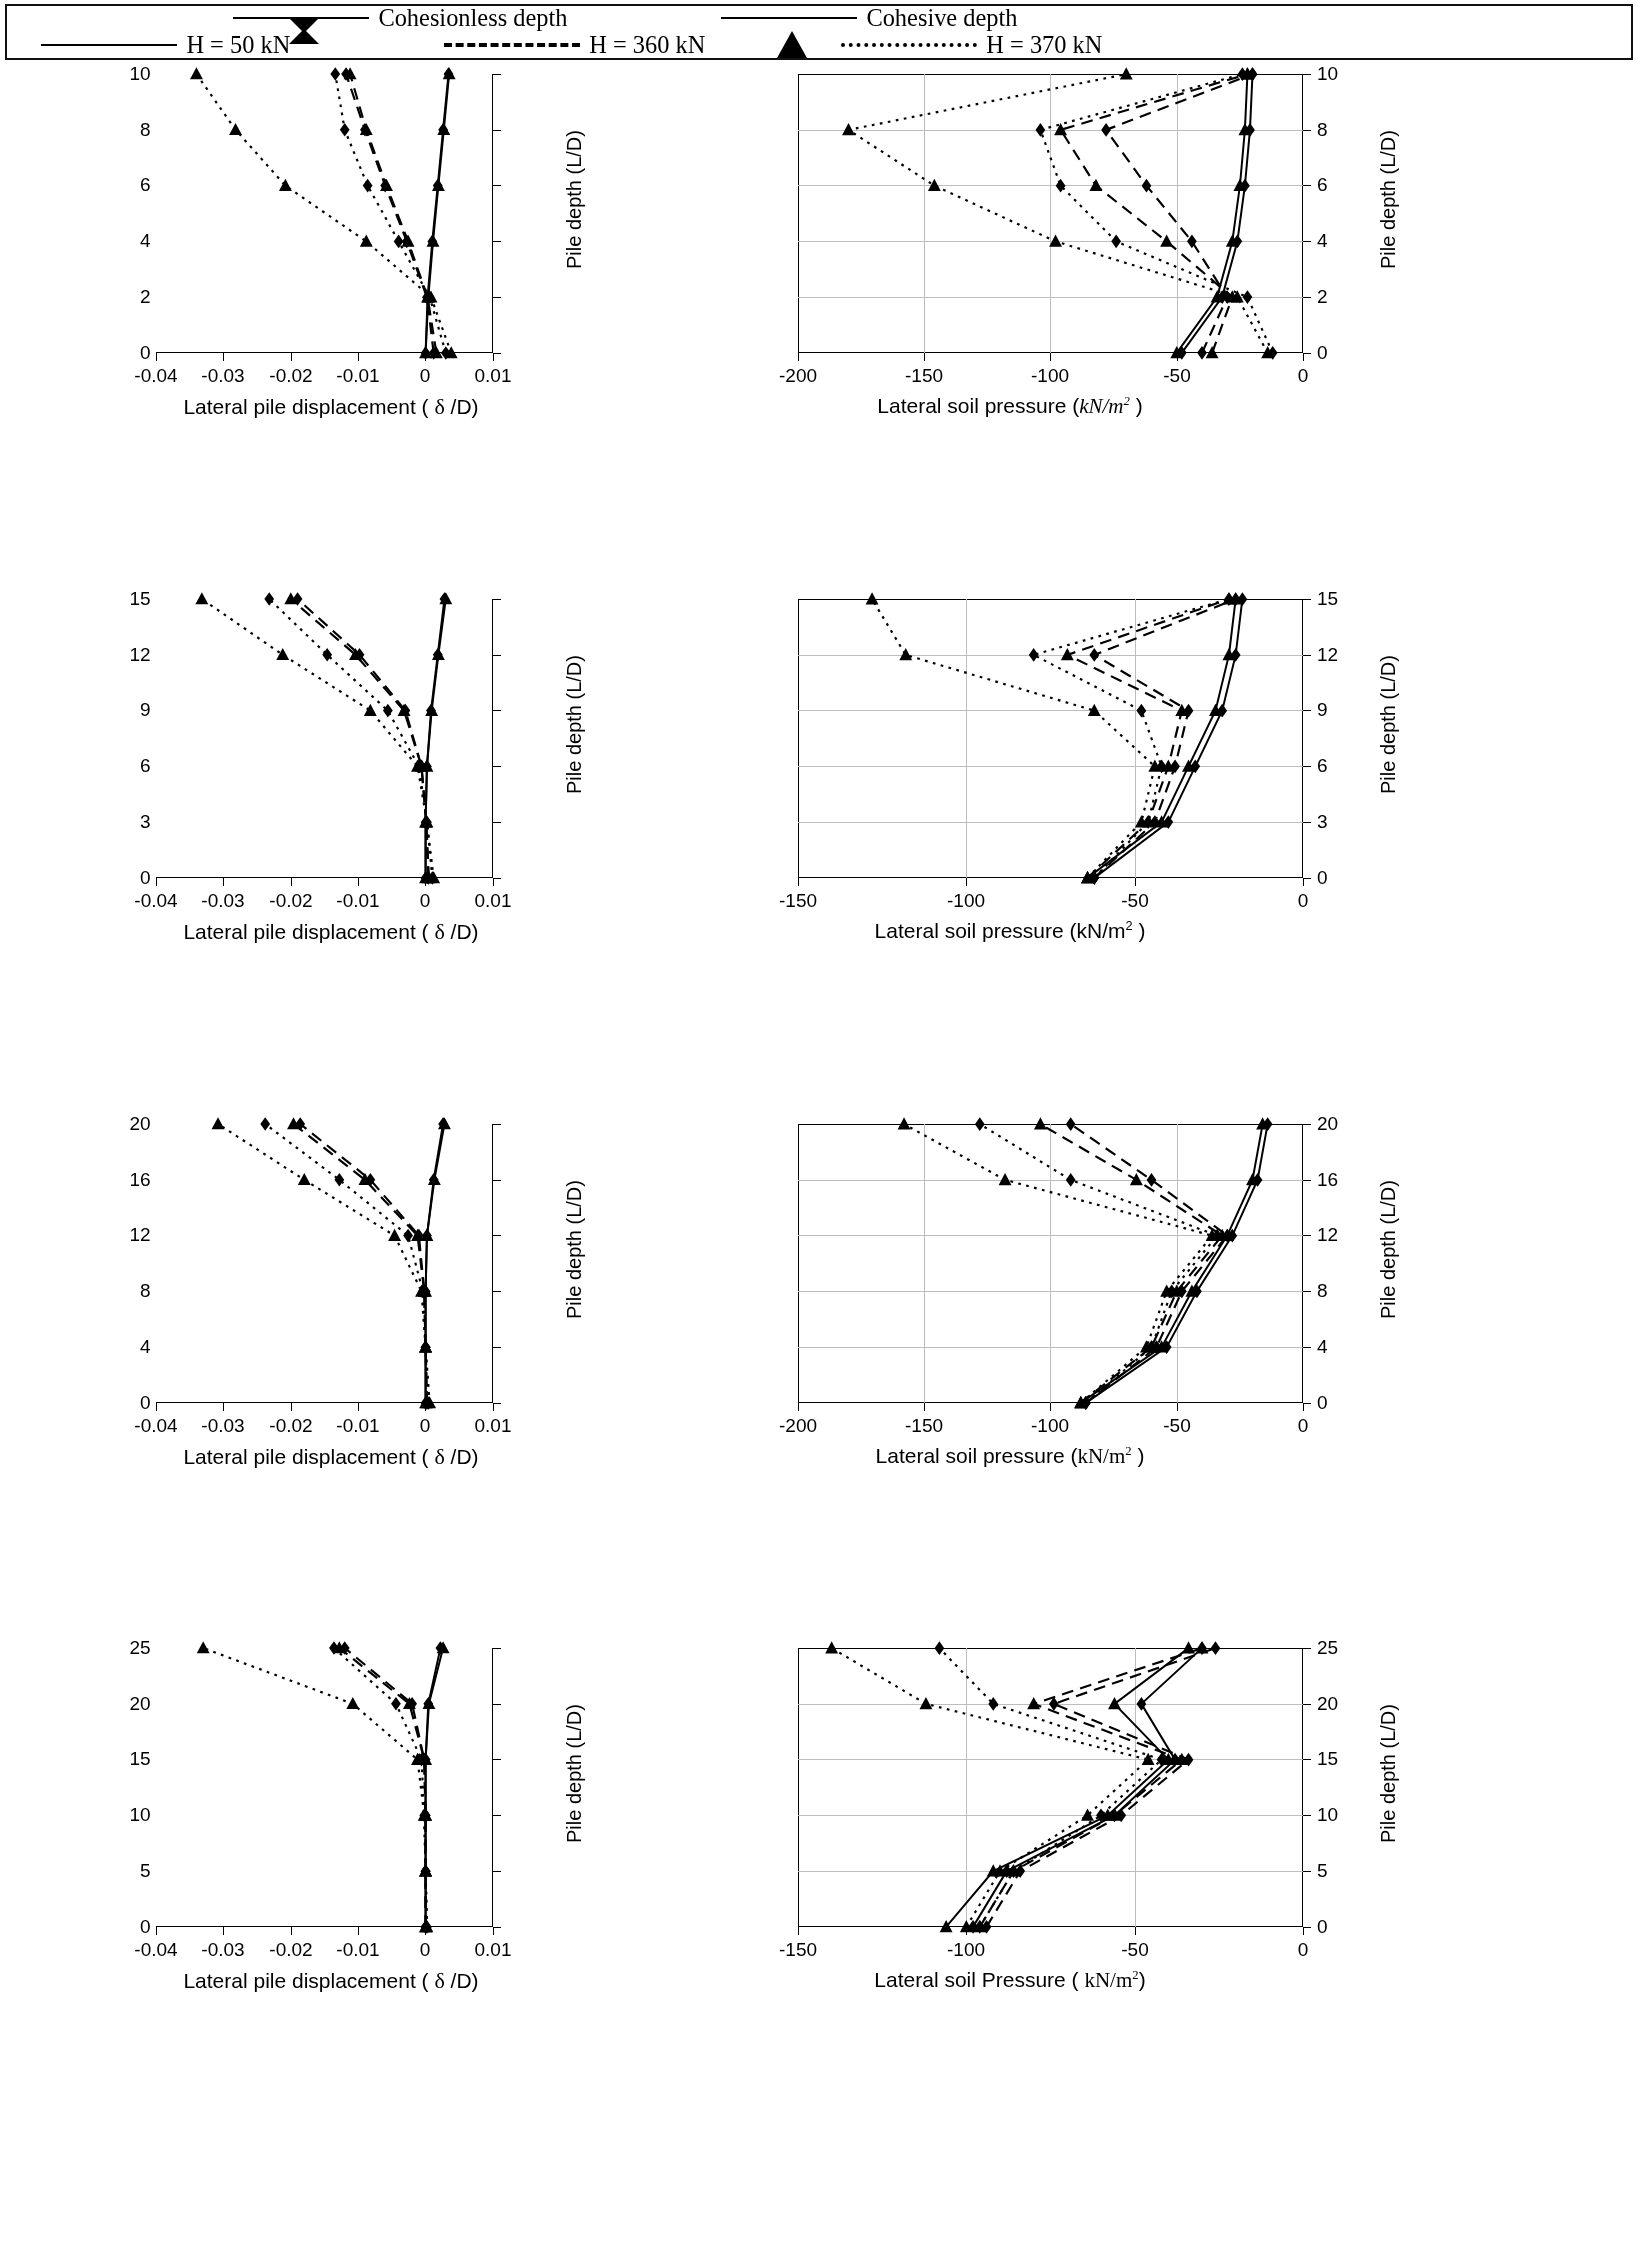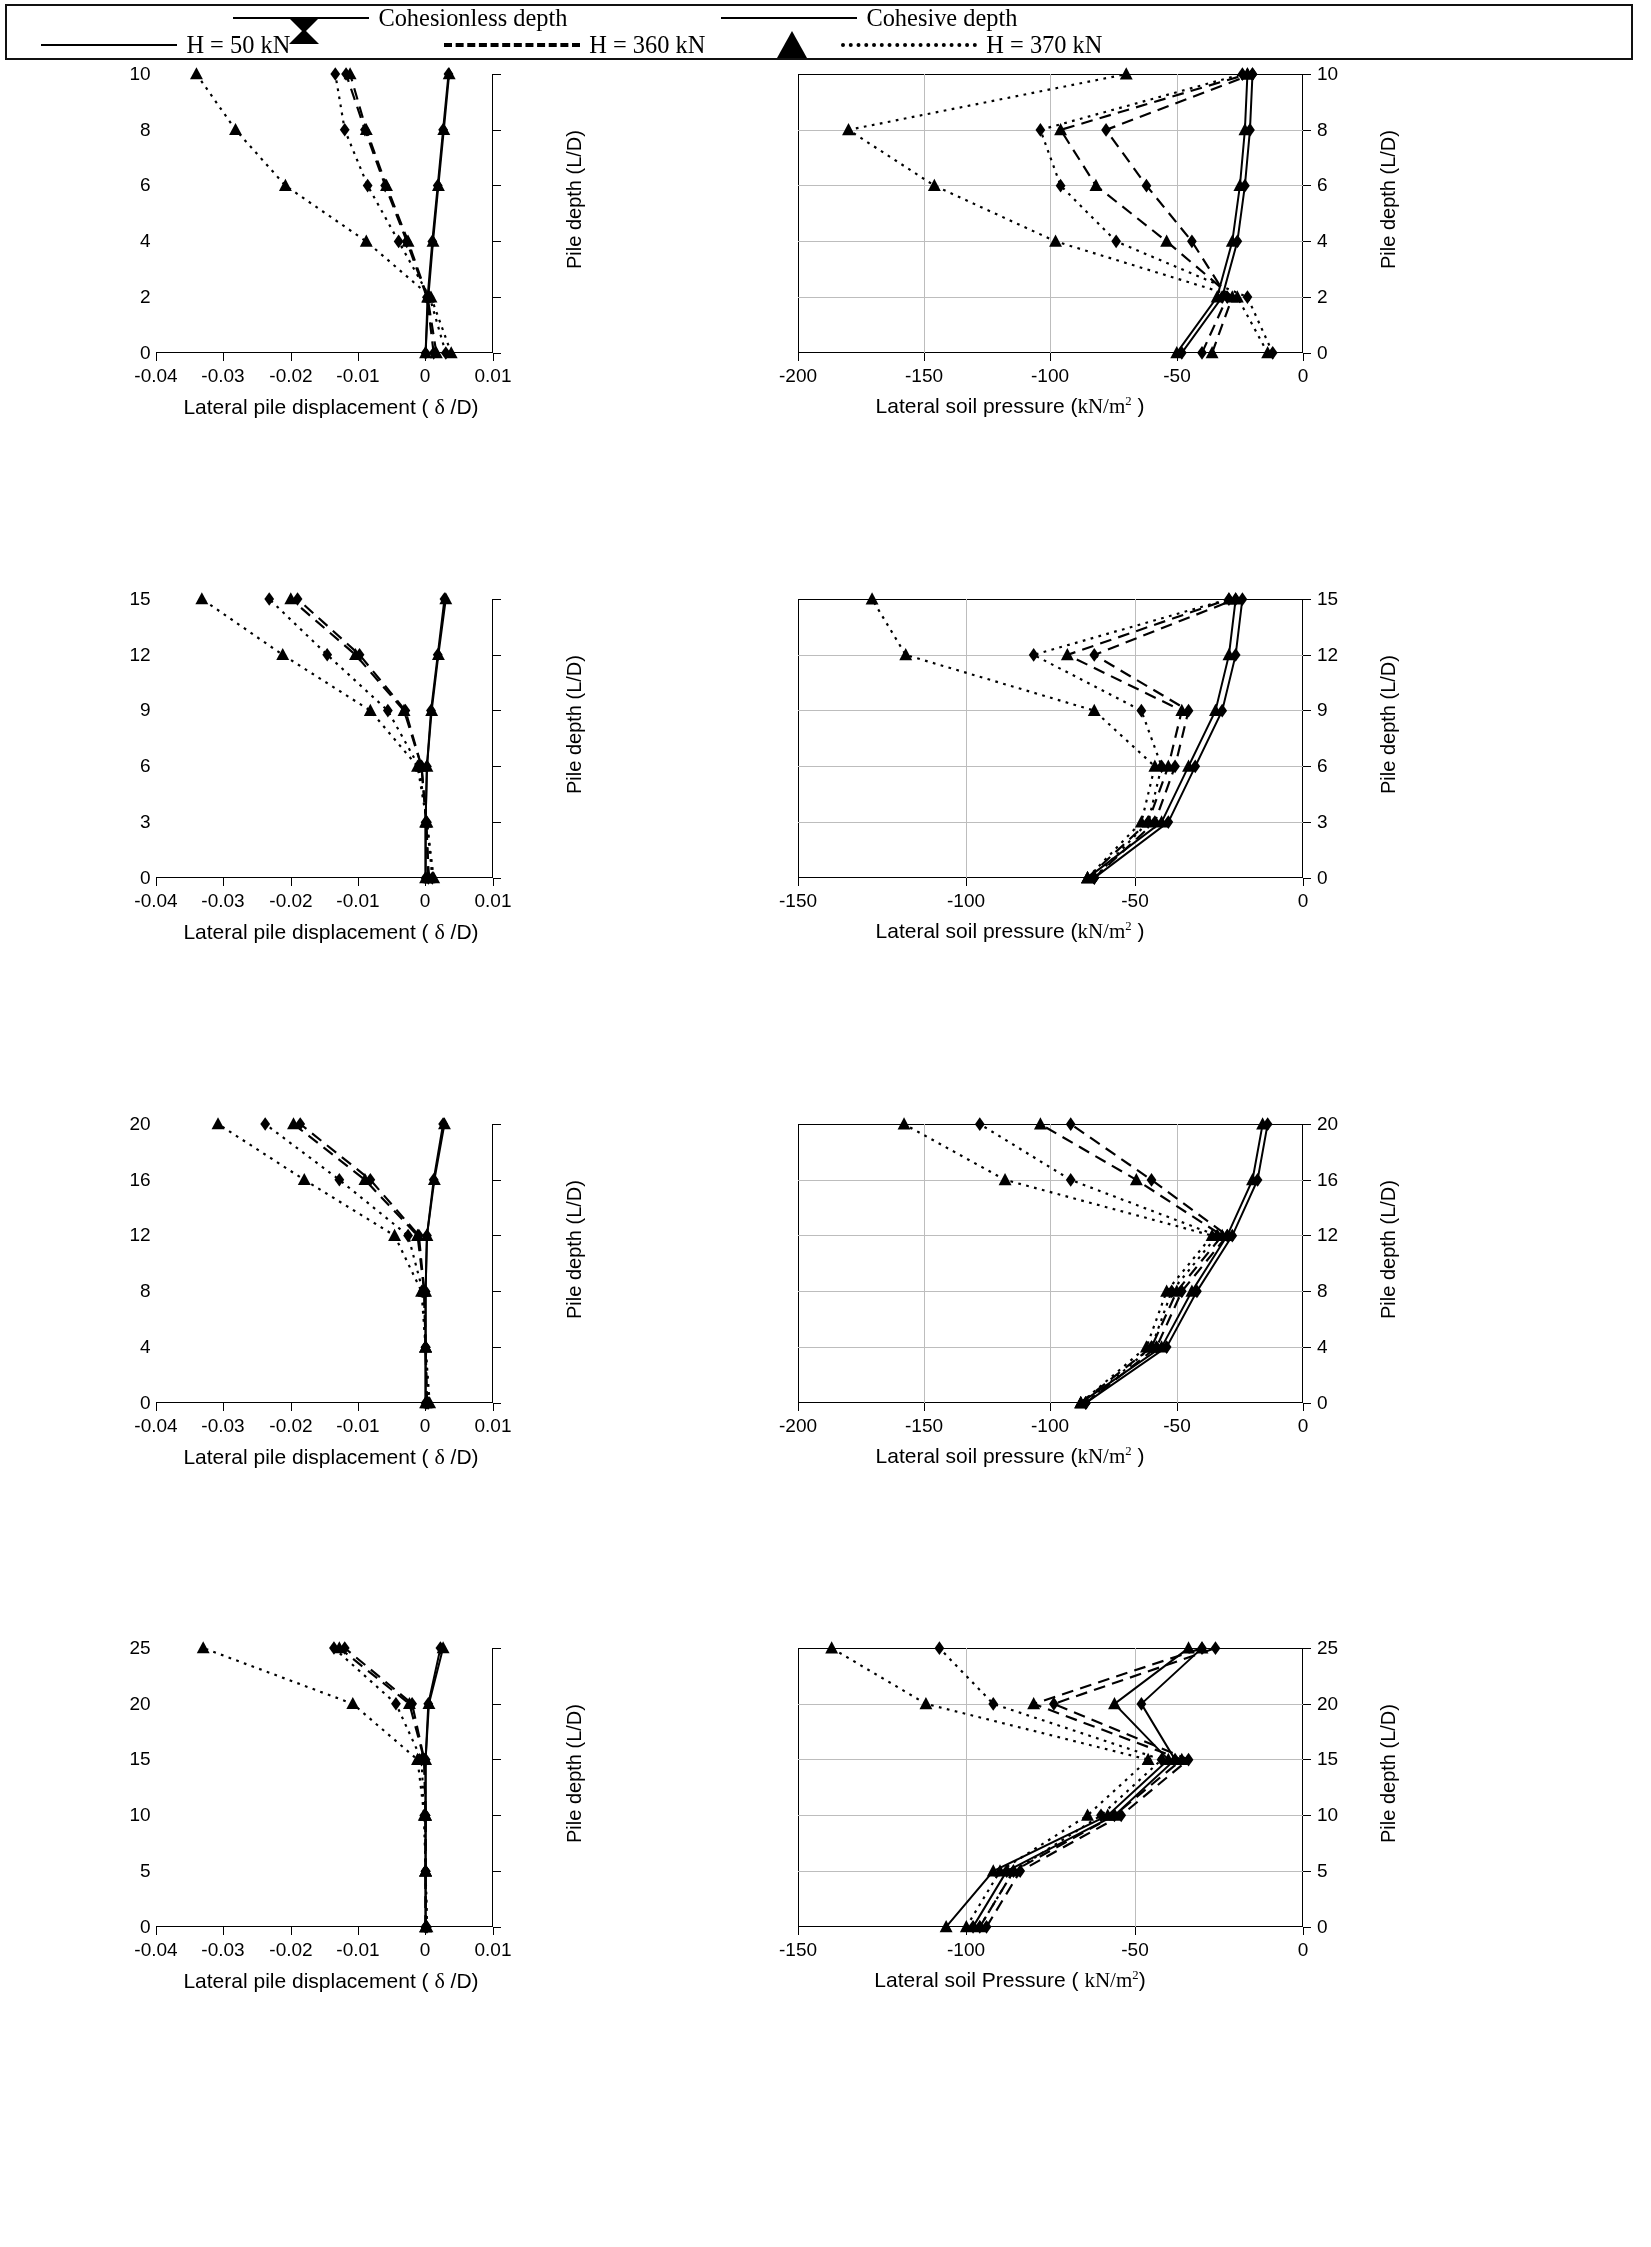--- a/index.html
+++ b/index.html
@@ -225,21 +225,21 @@
       <div class="xlab" style="left:126px;top:291px;">-150</div>
       <div class="xlab" style="left:252px;top:291px;">-100</div>
       <div class="xlab" style="left:379px;top:291px;">-50</div>
       <div class="xlab" style="left:505px;top:291px;">0</div>
       <div class="ylab" style="left:519px;top:279px;">0</div>
       <div class="ylab" style="left:519px;top:223px;">2</div>
       <div class="ylab" style="left:519px;top:167px;">4</div>
       <div class="ylab" style="left:519px;top:111px;">6</div>
       <div class="ylab" style="left:519px;top:56px;">8</div>
       <div class="ylab" style="left:519px;top:0px;">10</div>
-      <div class="axis-title" style="left:212px;top:320px;">Lateral soil pressure (<span style="font-family:'Liberation Serif',serif;">kN/m<span class="sup">2</span></span> )</div>
+      <div class="axis-title" style="left:212px;top:320px;">Lateral soil pressure (<span style="font-family:'Liberation Serif',serif;font-style:italic;">kN/m<span class="sup">2</span></span> )</div>
       <div class="yaxis-title" style="left:579px;top:195px;">Pile depth (L/D)</div>
     </div>
     <div class="panel" style="left: 156px; top: 599px; width: 337px; height: 279px;">
       <div class="plot left-style" style="left:0;top:0;width:337px;height:279px;">
         <div class="frame"></div>
         <svg width="337" height="279" viewBox="0 0 372 308">
           <polyline points="297.6,308.0 297.6,246.4 299.1,184.8 303.6,123.2 311.0,61.6 318.4,0.0" fill="none" stroke="#000" stroke-width="2.2"></polyline>
           <polyline points="297.6,308.0 297.6,246.4 299.1,184.8 304.3,123.2 311.7,61.6 319.9,0.0" fill="none" stroke="#000" stroke-width="2.2"></polyline>
           <polyline points="300.6,308.0 298.3,246.4 293.1,184.8 275.3,123.2 224.7,61.6 156.2,0.0" fill="none" stroke="#000" stroke-width="2.4" stroke-dasharray="13,8"></polyline>
           <polyline points="301.3,308.0 298.3,246.4 293.1,184.8 273.8,123.2 220.2,61.6 148.8,0.0" fill="none" stroke="#000" stroke-width="2.4" stroke-dasharray="13,8"></polyline>
@@ -377,21 +377,21 @@
       <div class="xlab" style="left:0px;top:291px;">-150</div>
       <div class="xlab" style="left:168px;top:291px;">-100</div>
       <div class="xlab" style="left:337px;top:291px;">-50</div>
       <div class="xlab" style="left:505px;top:291px;">0</div>
       <div class="ylab" style="left:519px;top:279px;">0</div>
       <div class="ylab" style="left:519px;top:223px;">3</div>
       <div class="ylab" style="left:519px;top:167px;">6</div>
       <div class="ylab" style="left:519px;top:111px;">9</div>
       <div class="ylab" style="left:519px;top:56px;">12</div>
       <div class="ylab" style="left:519px;top:0px;">15</div>
-      <div class="axis-title" style="left:212px;top:320px;">Lateral soil pressure (<span style="font-family:Liberation Serif, serif;">kN/m<span class="sup">2</span></span> )</div>
+      <div class="axis-title" style="left:212px;top:320px;">Lateral soil pressure (<span style="font-family:Liberation Sans, sans-serif;">kN/m<span class="sup">2</span></span> )</div>
       <div class="yaxis-title" style="left:579px;top:195px;">Pile depth (L/D)</div>
     </div>
     <div class="panel" style="left: 156px; top: 1124px; width: 337px; height: 279px;">
       <div class="plot left-style" style="left:0;top:0;width:337px;height:279px;">
         <div class="frame"></div>
         <svg width="337" height="279" viewBox="0 0 372 308">
           <polyline points="297.6,308.0 297.6,246.4 297.6,184.8 299.1,123.2 306.5,61.6 316.9,0.0" fill="none" stroke="#000" stroke-width="2.2"></polyline>
           <polyline points="297.6,308.0 297.6,246.4 297.6,184.8 299.1,123.2 307.3,61.6 318.4,0.0" fill="none" stroke="#000" stroke-width="2.2"></polyline>
           <polyline points="299.1,308.0 297.6,246.4 296.1,184.8 290.2,123.2 236.6,61.6 159.2,0.0" fill="none" stroke="#000" stroke-width="2.4" stroke-dasharray="13,8"></polyline>
           <polyline points="299.1,308.0 297.6,246.4 296.1,184.8 288.7,123.2 230.6,61.6 151.8,0.0" fill="none" stroke="#000" stroke-width="2.4" stroke-dasharray="13,8"></polyline>

